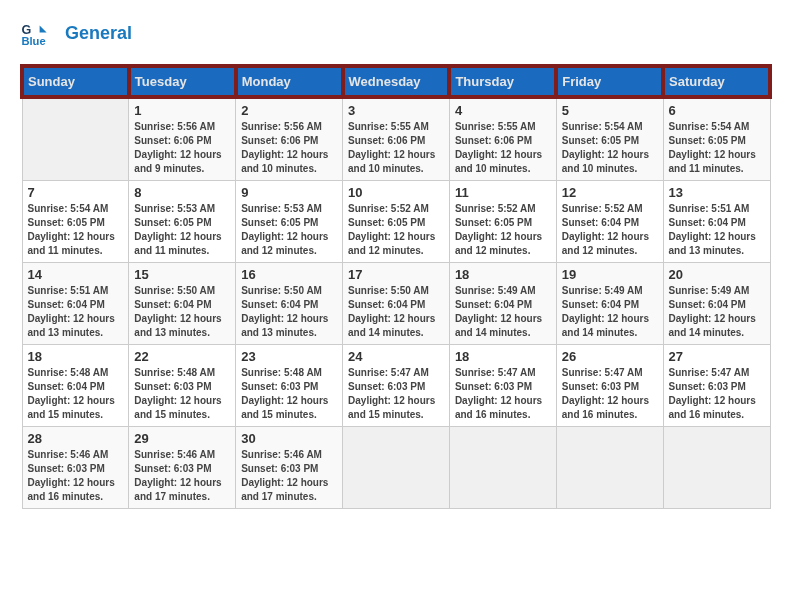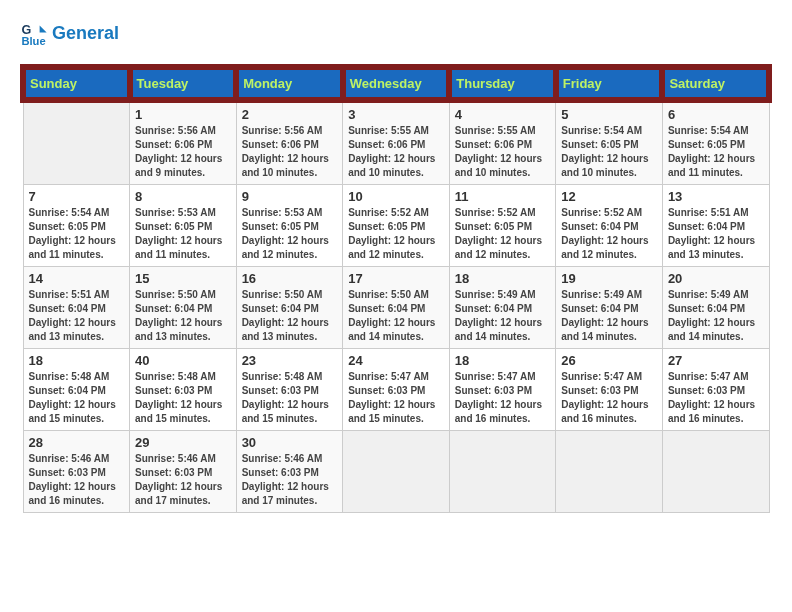--- a/index.html
+++ b/index.html
@@ -19,20 +19,21 @@
     .logo {
       display: flex;
       align-items: center;
       gap: 4px;
     }
     .logo-text {
       font-size: 18px;
       font-weight: bold;
       color: #1a3a5c;
       line-height: 1.1;
+      margin-left: 13px;
     }
     .logo-text span {
       color: #1a7abf;
     }
     .logo-icon {
       width: 28px;
       height: 28px;
     }
     .title-area {
       text-align: right;
@@ -46,26 +47,26 @@
       font-size: 15px;
       color: #333;
     }
     table {
       width: 100%;
       border-collapse: collapse;
       font-size: 11px;
     }
     thead tr th {
       background-color: #1a6abf;
-      color: #bef264;
+      color: #e5e5e5;
       padding: 6px 4px;
       text-align: left;
       font-size: 13px;
       font-weight: bold;
-      border: 6px solid #7f1d1d;
+      border: 4px solid #7f1d1d;
     }
     tbody tr td {
       border: 1px solid #ccc;
       vertical-align: top;
       padding: 4px 5px;
       height: 80px;
       width: calc(100% / 7);
     }
     tbody tr:nth-child(odd) td {
       background-color: #f9f9f9;
@@ -211,21 +212,21 @@
           <span class="day-num">20</span>
           <div class="day-info">Sunrise: 5:49 AM<br>Sunset: 6:04 PM<br>Daylight: 12 hours<br>and 14 minutes.</div>
         </td>
       </tr>
       <tr>
         <td>
           <span class="day-num">18</span>
           <div class="day-info">Sunrise: 5:48 AM<br>Sunset: 6:04 PM<br>Daylight: 12 hours<br>and 15 minutes.</div>
         </td>
         <td>
-          <span class="day-num">40</span>
+          <span class="day-num">22</span>
           <div class="day-info">Sunrise: 5:48 AM<br>Sunset: 6:03 PM<br>Daylight: 12 hours<br>and 15 minutes.</div>
         </td>
         <td>
           <span class="day-num">23</span>
           <div class="day-info">Sunrise: 5:48 AM<br>Sunset: 6:03 PM<br>Daylight: 12 hours<br>and 15 minutes.</div>
         </td>
         <td>
           <span class="day-num">24</span>
           <div class="day-info">Sunrise: 5:47 AM<br>Sunset: 6:03 PM<br>Daylight: 12 hours<br>and 15 minutes.</div>
         </td>

